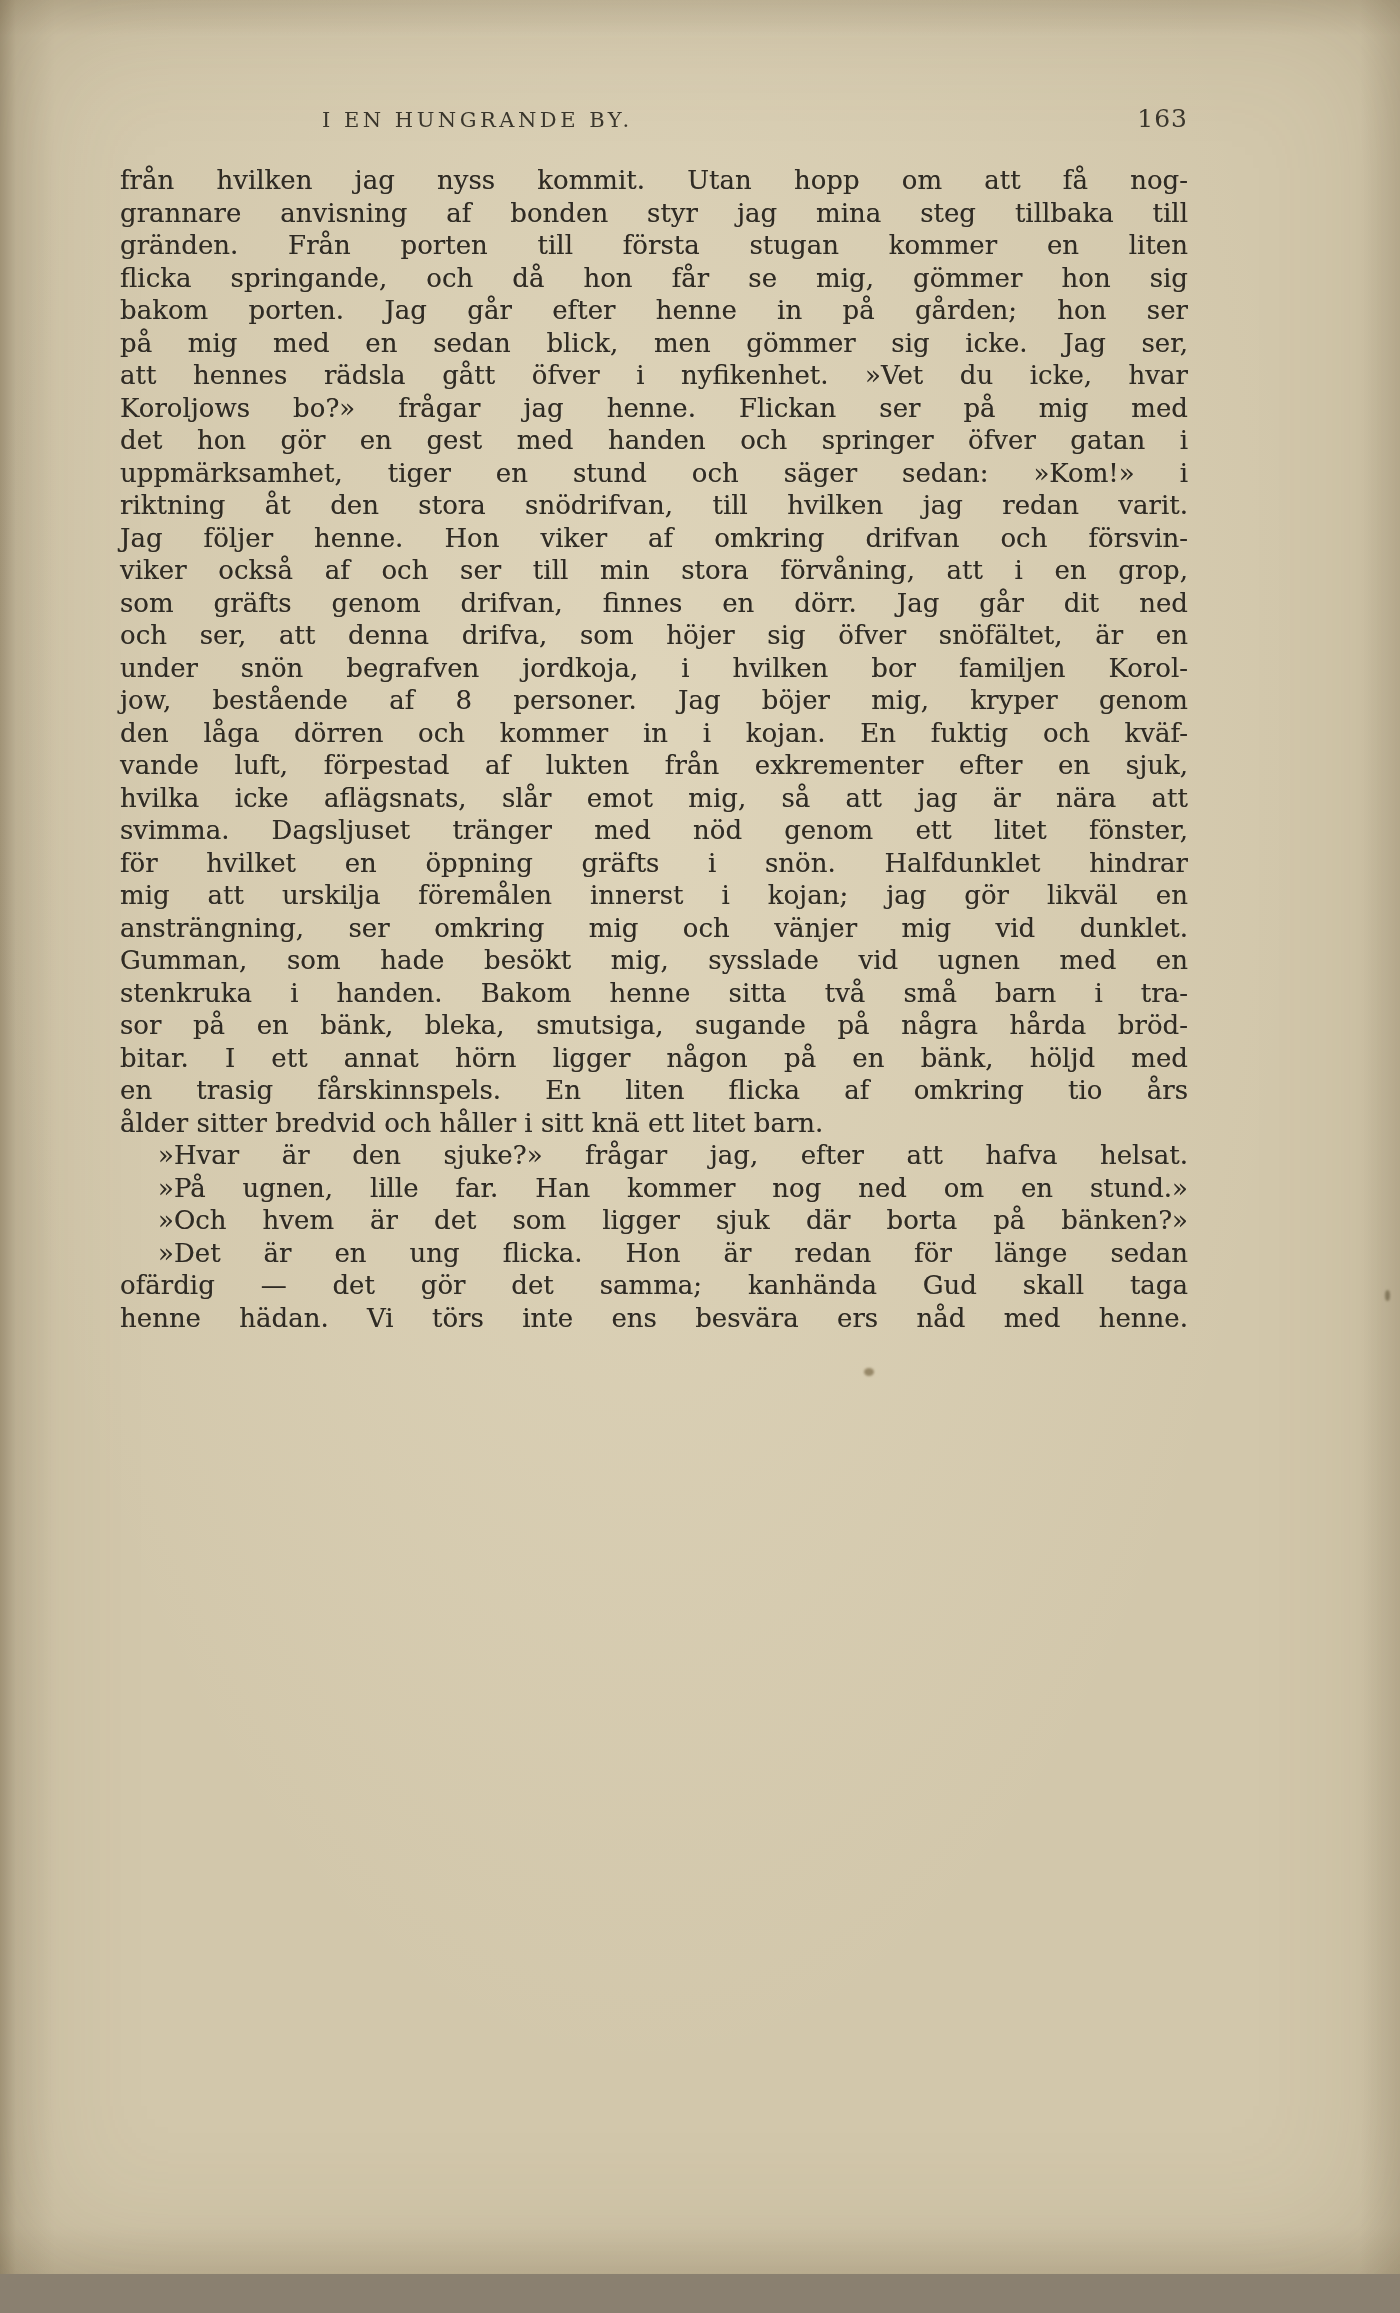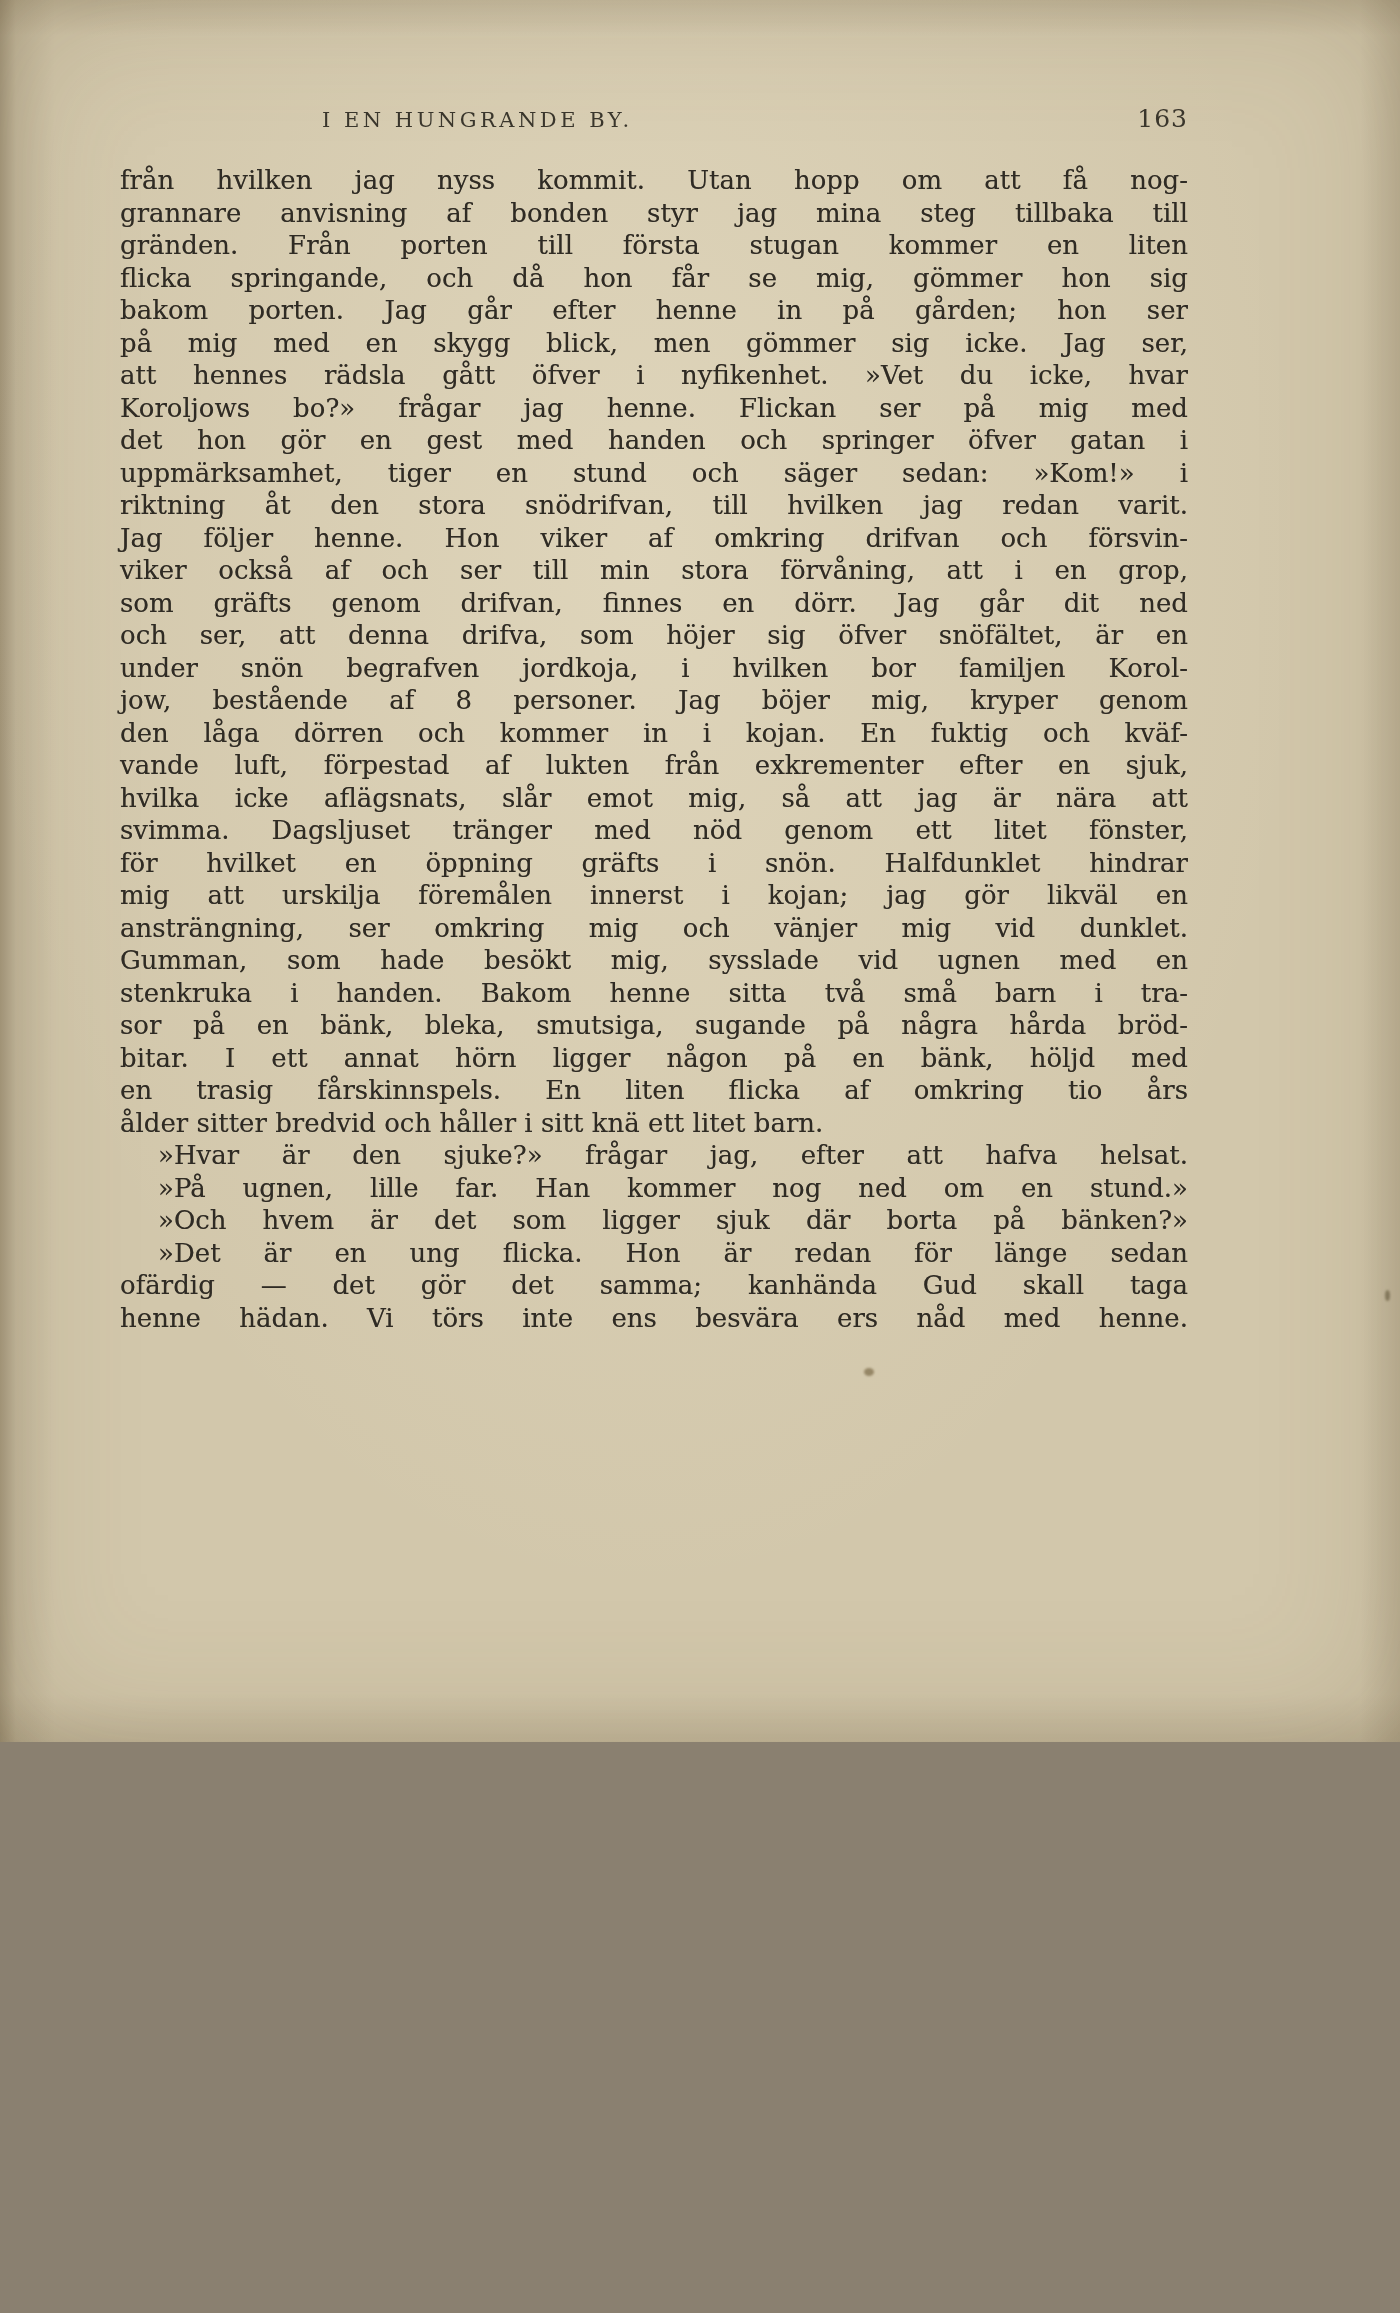--- a/index.html
+++ b/index.html
@@ -3,21 +3,21 @@
 <meta charset="utf-8">
 <style>
   html, body {
     margin: 0;
     padding: 0;
     background: #8a8070;
   }
   .page {
     position: relative;
     width: 1400px;
-    height: 1742px;
+    height: 2274px;
     background:
       radial-gradient(ellipse at 46% 32%, rgba(243,235,212,0.38), rgba(0,0,0,0) 62%),
       linear-gradient(90deg, rgba(70,54,28,0.30) 0px, rgba(70,54,28,0.10) 16px, rgba(0,0,0,0) 55px),
       linear-gradient(270deg, rgba(70,54,28,0.14) 0px, rgba(0,0,0,0) 40px),
       linear-gradient(180deg, rgba(80,62,32,0.14) 0px, rgba(0,0,0,0) 36px),
       linear-gradient(0deg, rgba(80,62,32,0.12) 0px, rgba(0,0,0,0) 48px),
       #d2c7ab;
     box-shadow: inset 0 0 140px rgba(96,78,44,0.22);
     overflow: hidden;
     font-family: "DejaVu Serif", "Liberation Serif", serif;
@@ -94,21 +94,21 @@
       <span class="running-title">I EN HUNGRANDE BY.</span>
       <span class="page-number">163</span>
     </div>
 
     <div class="body-text">
       <div class="line">från hvilken jag nyss kommit. Utan hopp om att få nog-</div>
       <div class="line">grannare anvisning af bonden styr jag mina steg tillbaka till</div>
       <div class="line">gränden. Från porten till första stugan kommer en liten</div>
       <div class="line">flicka springande, och då hon får se mig, gömmer hon sig</div>
       <div class="line">bakom porten. Jag går efter henne in på gården; hon ser</div>
-      <div class="line">på mig med en skygg blick, men gömmer sig icke. Jag ser,</div>
+      <div class="line">på mig med en sedan blick, men gömmer sig icke. Jag ser,</div>
       <div class="line">att hennes rädsla gått öfver i nyfikenhet. »Vet du icke, hvar</div>
       <div class="line">Koroljows bo?» frågar jag henne. Flickan ser på mig med</div>
       <div class="line">det hon gör en gest med handen och springer öfver gatan i</div>
       <div class="line">uppmärksamhet, tiger en stund och säger sedan: »Kom!» i</div>
       <div class="line">riktning åt den stora snödrifvan, till hvilken jag redan varit.</div>
       <div class="line">Jag följer henne. Hon viker af omkring drifvan och försvin-</div>
       <div class="line">viker också af och ser till min stora förvåning, att i en grop,</div>
       <div class="line">som gräfts genom drifvan, finnes en dörr. Jag går dit ned</div>
       <div class="line">och ser, att denna drifva, som höjer sig öfver snöfältet, är en</div>
       <div class="line">under snön begrafven jordkoja, i hvilken bor familjen Korol-</div>

